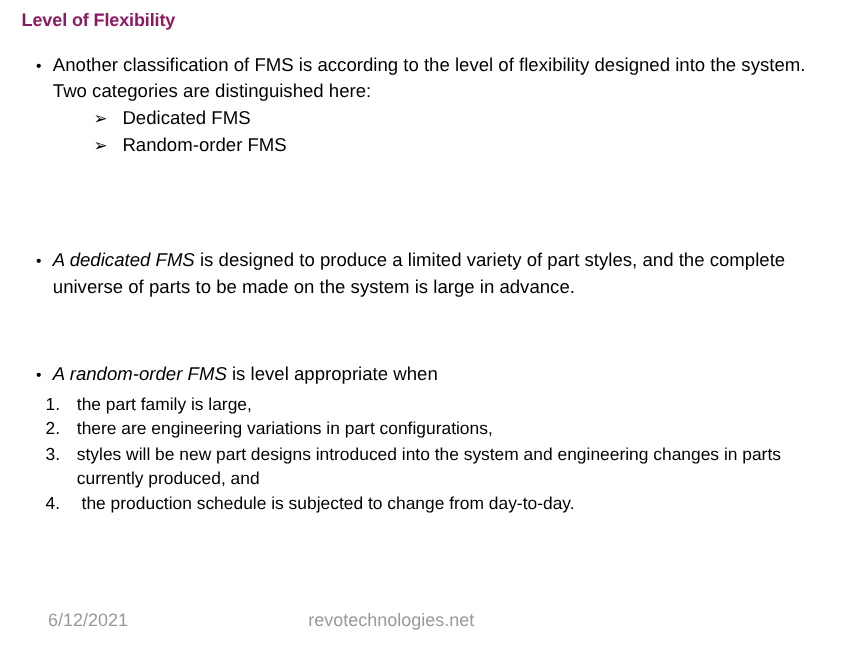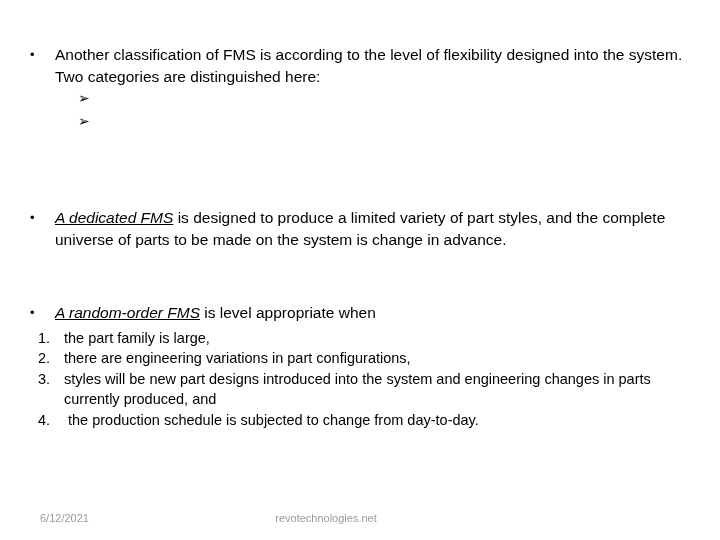--- a/index.html
+++ b/index.html
@@ -53,21 +53,20 @@
     width: 22px;
     text-align: left;
     padding-left: 8px;
     font-size: 13px;
     line-height: 21.5px;
     box-sizing: border-box;
   }
   .bullet-text {
     flex: 1 1 auto;
     padding-right: 18px;
-    margin-left: 11px;
   }
 
   
   .block-1 {
     margin-left: 22px;
     width: 680px;
   }
   .block-1 .bullet-text {
     max-width: 650px;
   }
@@ -133,74 +132,76 @@
     flex: 1 1 auto;
     padding-right: 32px;
   }
   .num-row.indent-extra .num-text {
     padding-left: 4px;
   }
 
   em.it {
     font-style: italic;
     font-weight: normal;
-    text-decoration: underline;
   }
 
   
   .footer {
     position: absolute;
     left: 0;
     top: 508px;
     width: 720px;
     height: 20px;
     color: #9a9a9a;
-    font-size: 11px;
+    font-size: 15px;
     line-height: 20px;
   }
   .footer-date {
     position: absolute;
     left: 40px;
     top: 0;
   }
   .footer-source {
     position: absolute;
     left: 0;
     top: 0;
     width: 652px;
     text-align: center;
   }
 </style>
 </head>
 <body>
 
 <div class="slide">
 
+  <div class="slide-title">Level of Flexibility</div>
 
   <div class="body-area">
 
     <div class="bullet-row block-1">
       <span class="bullet-marker">•</span>
       <span class="bullet-text">Another classification of FMS is according to the level of flexibility designed into the system. Two categories are distinguished here:</span>
     </div>
 
     <ul class="sub-list">
       <li class="sub-row">
         <span class="sub-marker">➢</span>
+        <span class="sub-text">Dedicated FMS</span>
       </li>
       <li class="sub-row">
         <span class="sub-marker">➢</span>
+        <span class="sub-text">Random-order FMS</span>
       </li>
     </ul>
 
     <div class="gap-lg"></div>
 
     <div class="bullet-row block-2">
       <span class="bullet-marker">•</span>
-      <span class="bullet-text"><em class="it">A dedicated FMS</em><span> is designed to produce a limited variety of part styles, and the complete universe of parts to be made on the system is change in advance.</span></span>
+      <span class="bullet-text"><em class="it">A dedicated FMS</em><span> is designed to produce a limited variety of part styles, and the complete universe of parts to be made on the system is large in advance.</span></span>
     </div>
 
     <div class="gap-md"></div>
 
     <div class="bullet-row block-3">
       <span class="bullet-marker">•</span>
       <span class="bullet-text"><em class="it">A random-order FMS</em><span> is level appropriate when</span></span>
     </div>
 
     <ol class="num-list">

